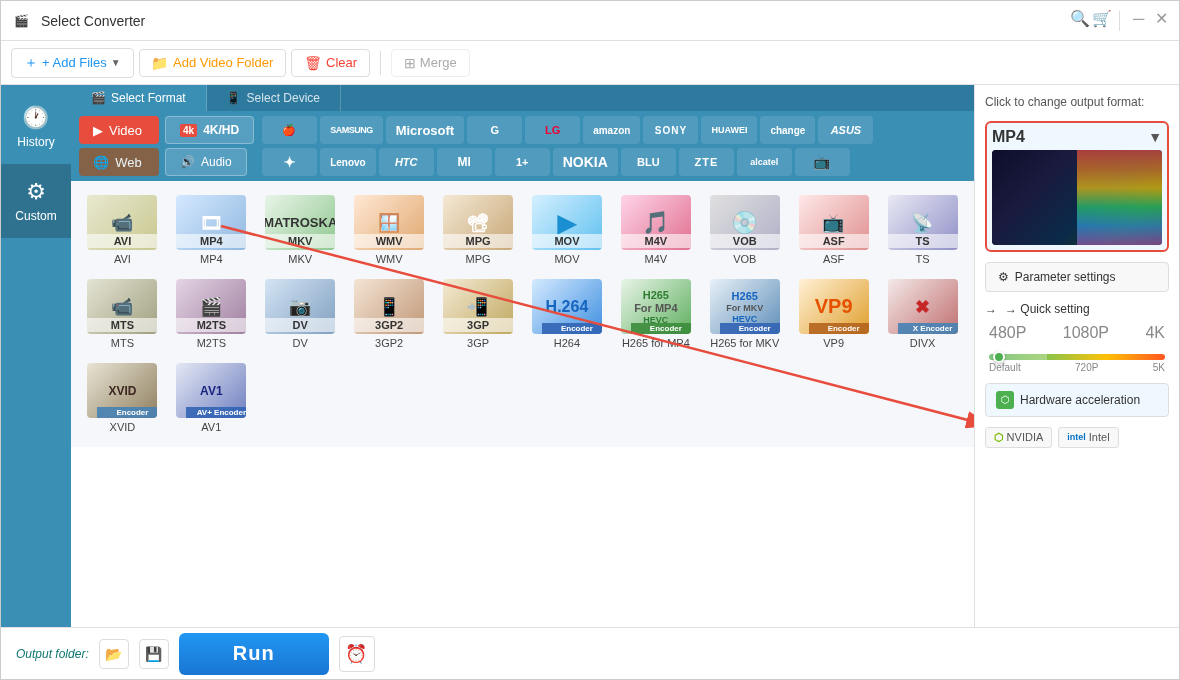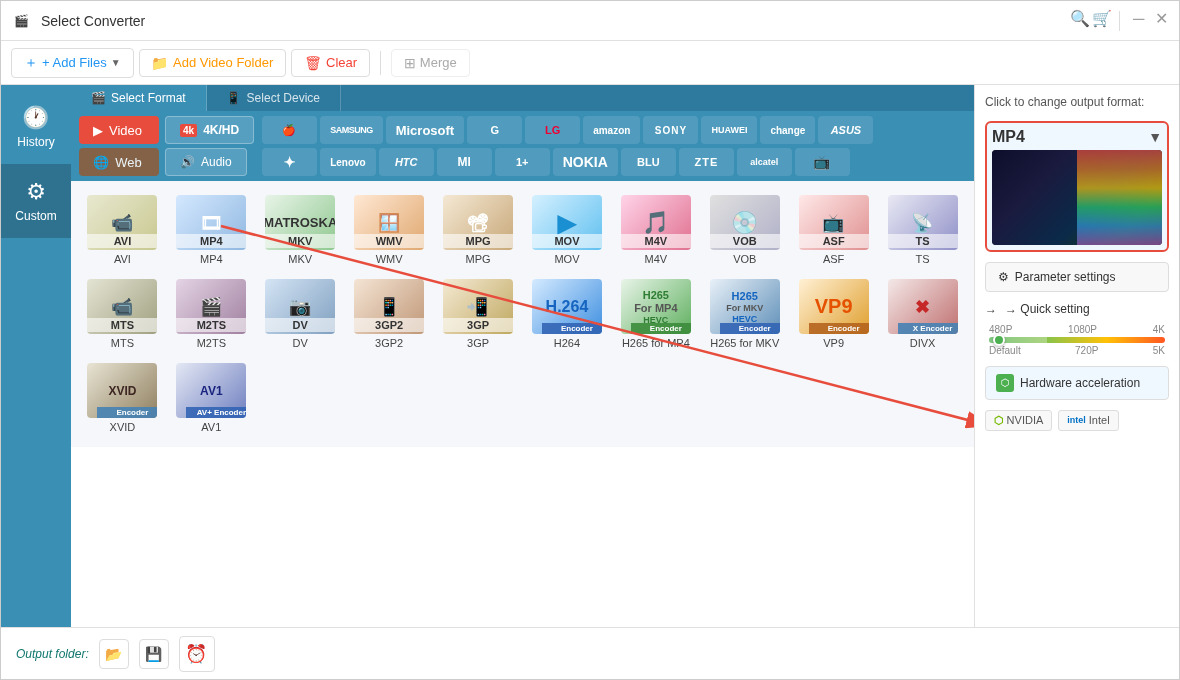--- a/index.html
+++ b/index.html
@@ -88,21 +88,21 @@
     .output-label { font-size: 12px; color: #555; font-weight: 500; line-height: 1.3; }
     .output-format-select { border: 2px solid #e74c3c; border-radius: 6px; padding: 5px; background: #f0f8ff; }
     .output-format-header { display: flex; align-items: center; justify-content: space-between; margin-bottom: 4px; }
     .output-format-name { font-size: 16px; font-weight: bold; color: #333; }
     .output-format-arrow { color: #555; font-size: 14px; }
     .output-format-preview { width: 100%; height: 95px; background: linear-gradient(135deg, #1a1a2e, #16213e, #0f3460); border-radius: 4px; display: flex; align-items: center; justify-content: center; position: relative; overflow: hidden; }
     .mp4-big-text { font-size: 36px; font-weight: bold; color: rgba(255,255,255,0.9); text-shadow: 2px 2px 4px rgba(0,0,0,0.5); }
     .param-settings-btn { display: flex; align-items: center; gap: 6px; padding: 7px 12px; border: 1px solid #ddd; border-radius: 4px; cursor: pointer; font-size: 12px; color: #333; background: #f8f8f8; }
     .quick-setting-label { font-size: 12px; color: #333; font-weight: 500; display: flex; align-items: center; gap: 4px; }
     .quality-slider-container { padding: 0 4px; }
-    .quality-labels { display: flex; justify-content: space-between; font-size: 10px; color: #888; margin-bottom: 2px; }
+    .quality-labels { display: flex; justify-content: space-between; font-size: 16px; color: #888; margin-bottom: 12px; }
     .quality-slider { width: 100%; height: 6px; background: linear-gradient(to right, #4CAF50, #8BC34A, #FFC107, #FF5722); border-radius: 3px; position: relative; }
     .quality-thumb { width: 12px; height: 12px; background: #4CAF50; border: 2px solid #fff; border-radius: 50%; position: absolute; top: -3px; left: 2%; box-shadow: 0 1px 3px rgba(0,0,0,0.3); }
     .slider-value-labels { display: flex; justify-content: space-between; font-size: 10px; color: #888; margin-top: 2px; }
     
     .hw-accel-btn { display: flex; align-items: center; gap: 6px; padding: 7px 10px; border: 1px solid #ddd; border-radius: 4px; cursor: pointer; font-size: 12px; color: #333; background: #f0f8ff; }
     .hw-icon { width: 18px; height: 18px; background: #4CAF50; border-radius: 3px; display: flex; align-items: center; justify-content: center; color: #fff; font-size: 10px; }
     .gpu-badges { display: flex; gap: 6px; }
     .gpu-badge { padding: 3px 8px; border: 1px solid #ddd; border-radius: 3px; font-size: 11px; color: #555; background: #f8f8f8; display: flex; align-items: center; gap: 3px; }
 
     
@@ -485,17 +485,20 @@
   </div>
 
   <div class="bottom-bar">
     <span class="output-folder-label">Output folder:</span>
     <div class="folder-icon-btn">
       <span>📂</span>
     </div>
     <div class="save-icon-btn">
       <span>💾</span>
     </div>
+    <button class="run-btn">
+      <span>Run</span>
+    </button>
     <div class="alarm-btn">
       <span>⏰</span>
     </div>
   </div>
 </div>
 
 </body></html>

